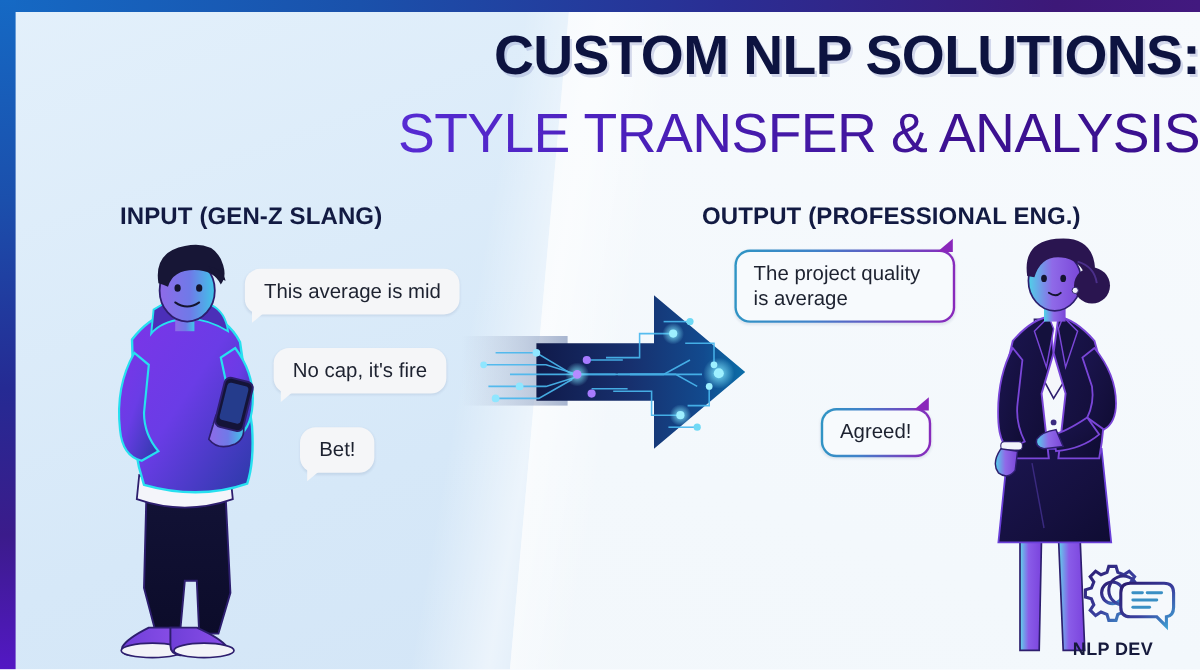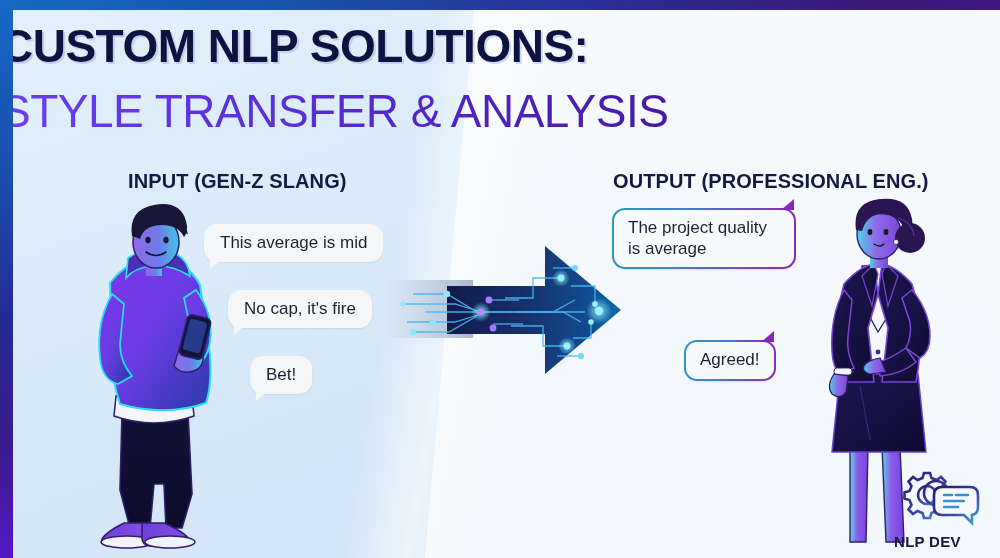--- a/index.html
+++ b/index.html
@@ -36,38 +36,38 @@
     background:linear-gradient(200deg,#f7fafd 0%,#f3f8fc 60%,#f2f7fb 100%);
     clip-path:polygon(47.5% 0, 100% 0, 100% 100%, 42.5% 100%);
     z-index:1;
   }
   .bg-seam{
     position:absolute;inset:0;z-index:2;pointer-events:none;
     background:linear-gradient(100deg,rgba(255,255,255,0) 40%,rgba(255,255,255,.55) 46%,rgba(255,255,255,0) 52%);
   }
 
   
-  .title-wrap{position:absolute;left:0;top:22px;width:1000px;text-align:left;z-index:20;}
+  .title-wrap{position:absolute;left:0;top:22px;width:1000px;text-align:right;z-index:20;}
   .title-1{
     font-size:46px;font-weight:bold;letter-spacing:-.5px;
     color:#0d1340;line-height:1.06;
     text-shadow:2px 2px 0 rgba(120,130,190,.28);
   }
   .title-2{
     font-size:46px;font-weight:normal;letter-spacing:-.5px;line-height:1.06;
     margin-top:16px;
     background:linear-gradient(90deg,#6b3ff0 0%,#5b2fdd 25%,#4a1fb8 55%,#3d1191 80%,#3a1090 100%);
     -webkit-background-clip:text;background-clip:text;color:transparent;
     text-shadow:none;
   }
 
   
   .col-head{
     position:absolute;z-index:20;
-    font-size:20px;font-weight:bold;color:#121a42;letter-spacing:.1px;margin-left:28px;
+    font-size:20px;font-weight:bold;color:#121a42;letter-spacing:.1px;
   }
   .col-head.left{left:100px;top:170px;}
   .col-head.right{left:585px;top:170px;}
 
   
   .lbub{
     position:absolute;z-index:22;
     background:#f5f6f8;border-radius:13px;
     padding:9px 16px;
     font-size:17px;color:#1d2230;

